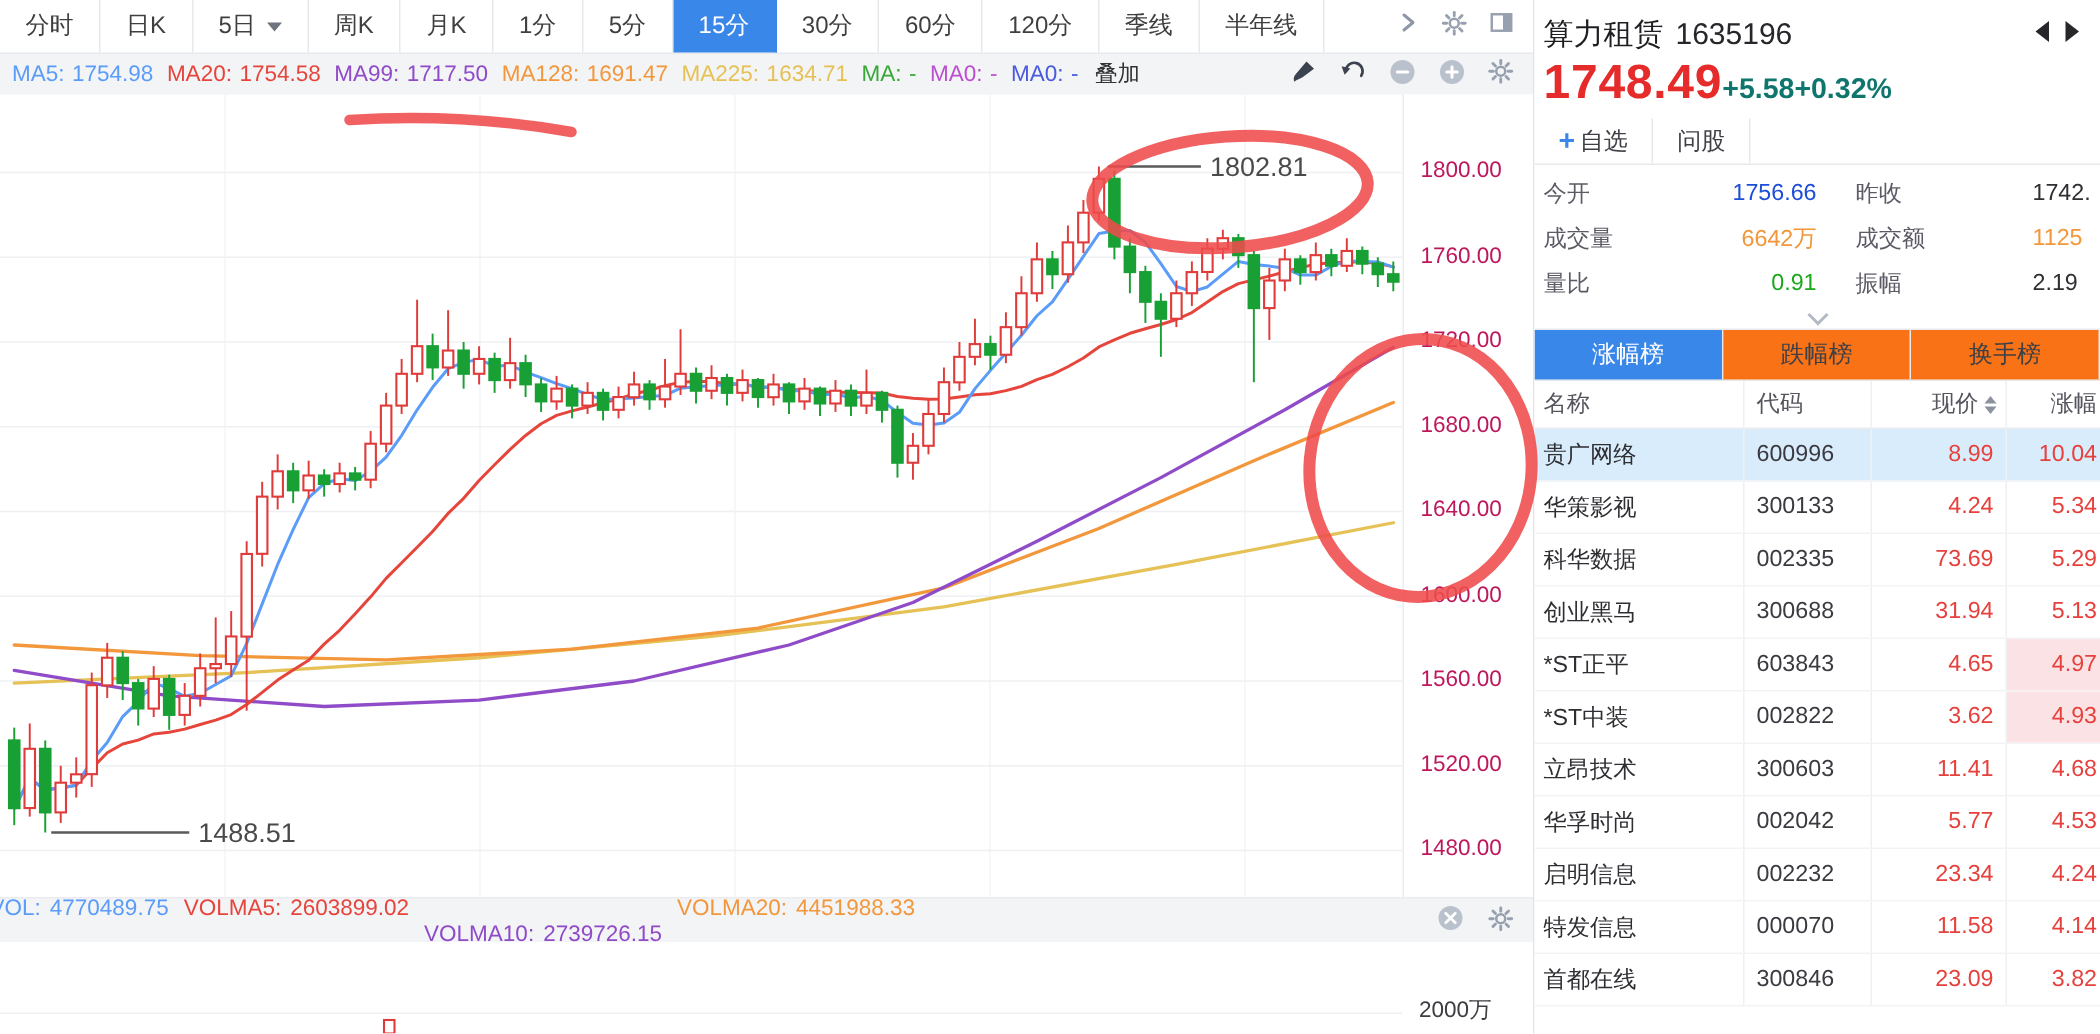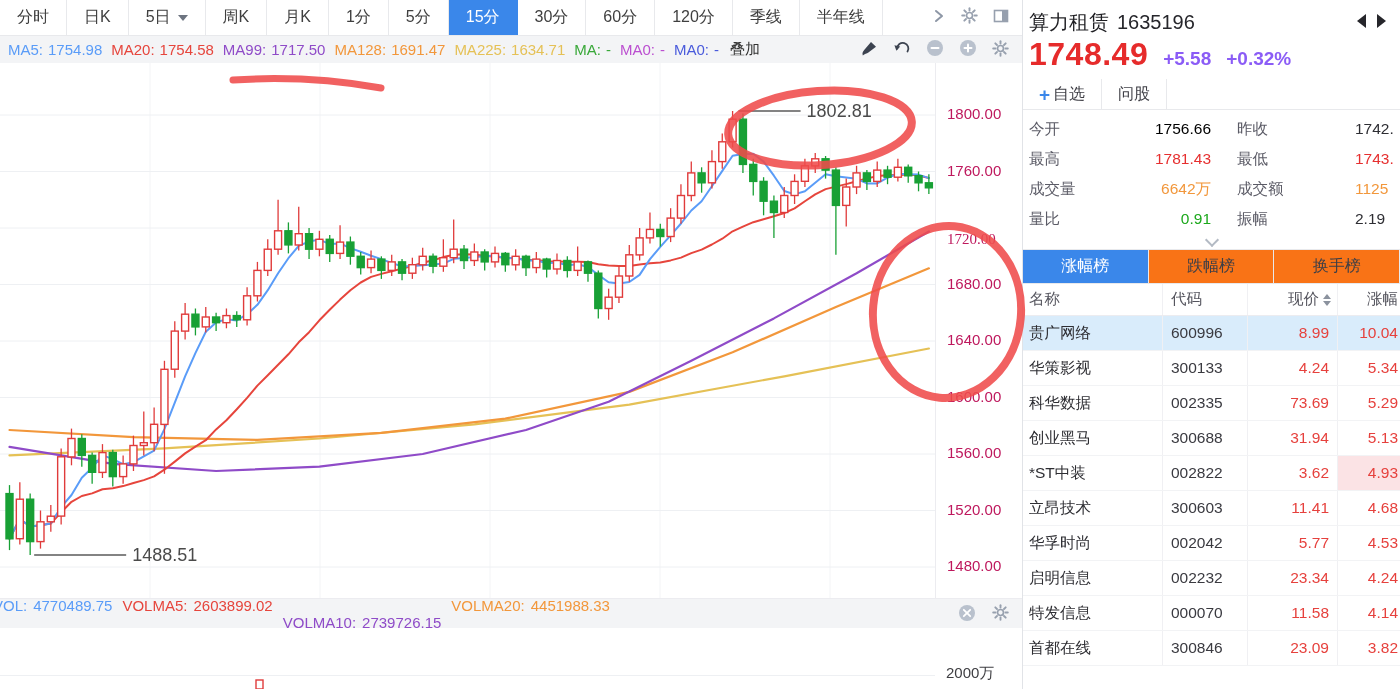--- a/index.html
+++ b/index.html
@@ -33,21 +33,21 @@
   .divider-v{position:absolute;left:1022px;top:0;width:1px;height:689px;background:#e1e3e7;}
   
   .panel{position:absolute;left:1023px;top:0;width:377px;height:689px;overflow:hidden;background:#fff;}
   .panel-title-row{height:34px;padding:9px 0 0 6px;font-size:20px;color:#1e1e22;position:relative;box-sizing:border-box;}
   .panel-title-row .code{margin-left:8px;color:#26262b;}
   .nav-arrows{position:absolute;right:14px;top:14px;display:flex;gap:11px;}
   .arr-l{width:0;height:0;border-top:7px solid transparent;border-bottom:7px solid transparent;border-right:9px solid #26262b;}
   .arr-r{width:0;height:0;border-top:7px solid transparent;border-bottom:7px solid transparent;border-left:9px solid #26262b;}
   .price-row{height:40px;padding:2px 0 0 6px;display:flex;align-items:baseline;box-sizing:border-box;}
   .big-price{font-size:32px;font-weight:700;color:#e62b2b;letter-spacing:.5px;}
-  .chg{font-size:19px;font-weight:700;color:#8b5cf6;margin-left:15px;}
+  .chg{font-size:19px;font-weight:700;color:#0f766e;}
   .btn-row{display:flex;height:30px;margin-top:5px;border-bottom:1px solid #e8e9ec;font-size:16px;color:#3f3f46;}
   .pbtn{padding:0 16px;display:flex;align-items:center;gap:3px;border-right:1px solid #e8e9ec;cursor:default;}
   .pbtn .plus{color:#3a87ea;font-weight:700;font-size:19px;line-height:1;}
   .stats{padding-top:4px;position:relative;}
   .srow{display:grid;grid-template-columns:64px 118px 130px auto;height:30px;align-items:center;font-size:15.5px;padding-left:6px;}
   .srow .lb{color:#5b5b66;}
   .srow .v1{text-align:right;white-space:nowrap;}
   .srow .lb2{padding-left:26px;color:#5b5b66;}
   .srow .v2{padding-left:14px;white-space:nowrap;overflow:visible;}
   .collapse{width:10px;height:10px;margin:1px auto 2px auto;position:relative;cursor:default;}
@@ -402,21 +402,21 @@
           <line x1="928.87" y1="111.3" x2="928.87" y2="131.1" stroke="#18a035" stroke-width="1.3"></line>
           <rect x="925.37" y="119.8" width="7" height="5.0" fill="#18a035" stroke="#18a035" stroke-width="1.4"></rect>
           <line x1="738.6" y1="48.0" x2="800.6" y2="48.0" stroke="#5a5a5a" stroke-width="1.6"></line>
           <text x="806.6" y="54" font-size="18" fill="#4a4a4a">1802.81</text>
           <line x1="34.16" y1="492.0" x2="126.16" y2="492.0" stroke="#5a5a5a" stroke-width="1.6"></line>
           <text x="132.16" y="498" font-size="18" fill="#4a4a4a">1488.51</text>
         </svg></div>
     <div class="axis-col">
         <div class="axis-label" style="top: 42px;">1800.00</div>
         <div class="axis-label" style="top: 98.5px;">1760.00</div>
-        <div class="axis-label" style="top: 168px; font-family: Liberation Serif, serif;">1720.00</div>
+        <div class="axis-label" style="top: 155px;">1720.00</div>
         <div class="axis-label" style="top: 211.5px;">1680.00</div>
         <div class="axis-label" style="top: 268px;">1640.00</div>
         <div class="axis-label" style="top: 324.5px;">1600.00</div>
         <div class="axis-label" style="top: 381px;">1560.00</div>
         <div class="axis-label" style="top: 437.5px;">1520.00</div>
         <div class="axis-label" style="top: 494px;">1480.00</div>
       </div>
   </div>
 
   <div class="vol-bar">
@@ -479,29 +479,23 @@
       <span class="plus">+</span>
       <span>自选</span>
     </div>
     <div class="pbtn">
       <span>问股</span>
     </div>
   </div>
   <div class="stats">
       <div class="srow">
         <span class="lb">今开</span>
-        <span class="v1" style="color:#000000">1756.66</span>
+        <span class="v1" style="color:#1d4ed8">1756.66</span>
         <span class="lb2">昨收</span>
         <span class="v2" style="color:#2e2e33">1742.</span>
-      </div>
-      <div class="srow">
-        <span class="lb">最高</span>
-        <span class="v1" style="color:#e62f2f">1781.43</span>
-        <span class="lb2">最低</span>
-        <span class="v2" style="color:#e62f2f">1743.</span>
       </div>
       <div class="srow">
         <span class="lb">成交量</span>
         <span class="v1" style="color:#f2973b">6642万</span>
         <span class="lb2">成交额</span>
         <span class="v2" style="color:#f2973b">1125</span>
       </div>
       <div class="srow">
         <span class="lb">量比</span>
         <span class="v1" style="color:#1ca81c">0.91</span>
@@ -549,20 +543,26 @@
           <div class="c c-price">73.69</div>
           <div class="c c-chg">5.29</div>
         </div>
         <div class="rrow">
           <div class="c c-name">创业黑马</div>
           <div class="c c-code">300688</div>
           <div class="c c-price">31.94</div>
           <div class="c c-chg">5.13</div>
         </div>
         <div class="rrow">
+          <div class="c c-name">*ST正平</div>
+          <div class="c c-code">603843</div>
+          <div class="c c-price">4.65</div>
+          <div class="c c-chg pink">4.97</div>
+        </div>
+        <div class="rrow">
           <div class="c c-name">*ST中装</div>
           <div class="c c-code">002822</div>
           <div class="c c-price">3.62</div>
           <div class="c c-chg pink">4.93</div>
         </div>
         <div class="rrow">
           <div class="c c-name">立昂技术</div>
           <div class="c c-code">300603</div>
           <div class="c c-price">11.41</div>
           <div class="c c-chg">4.68</div>

